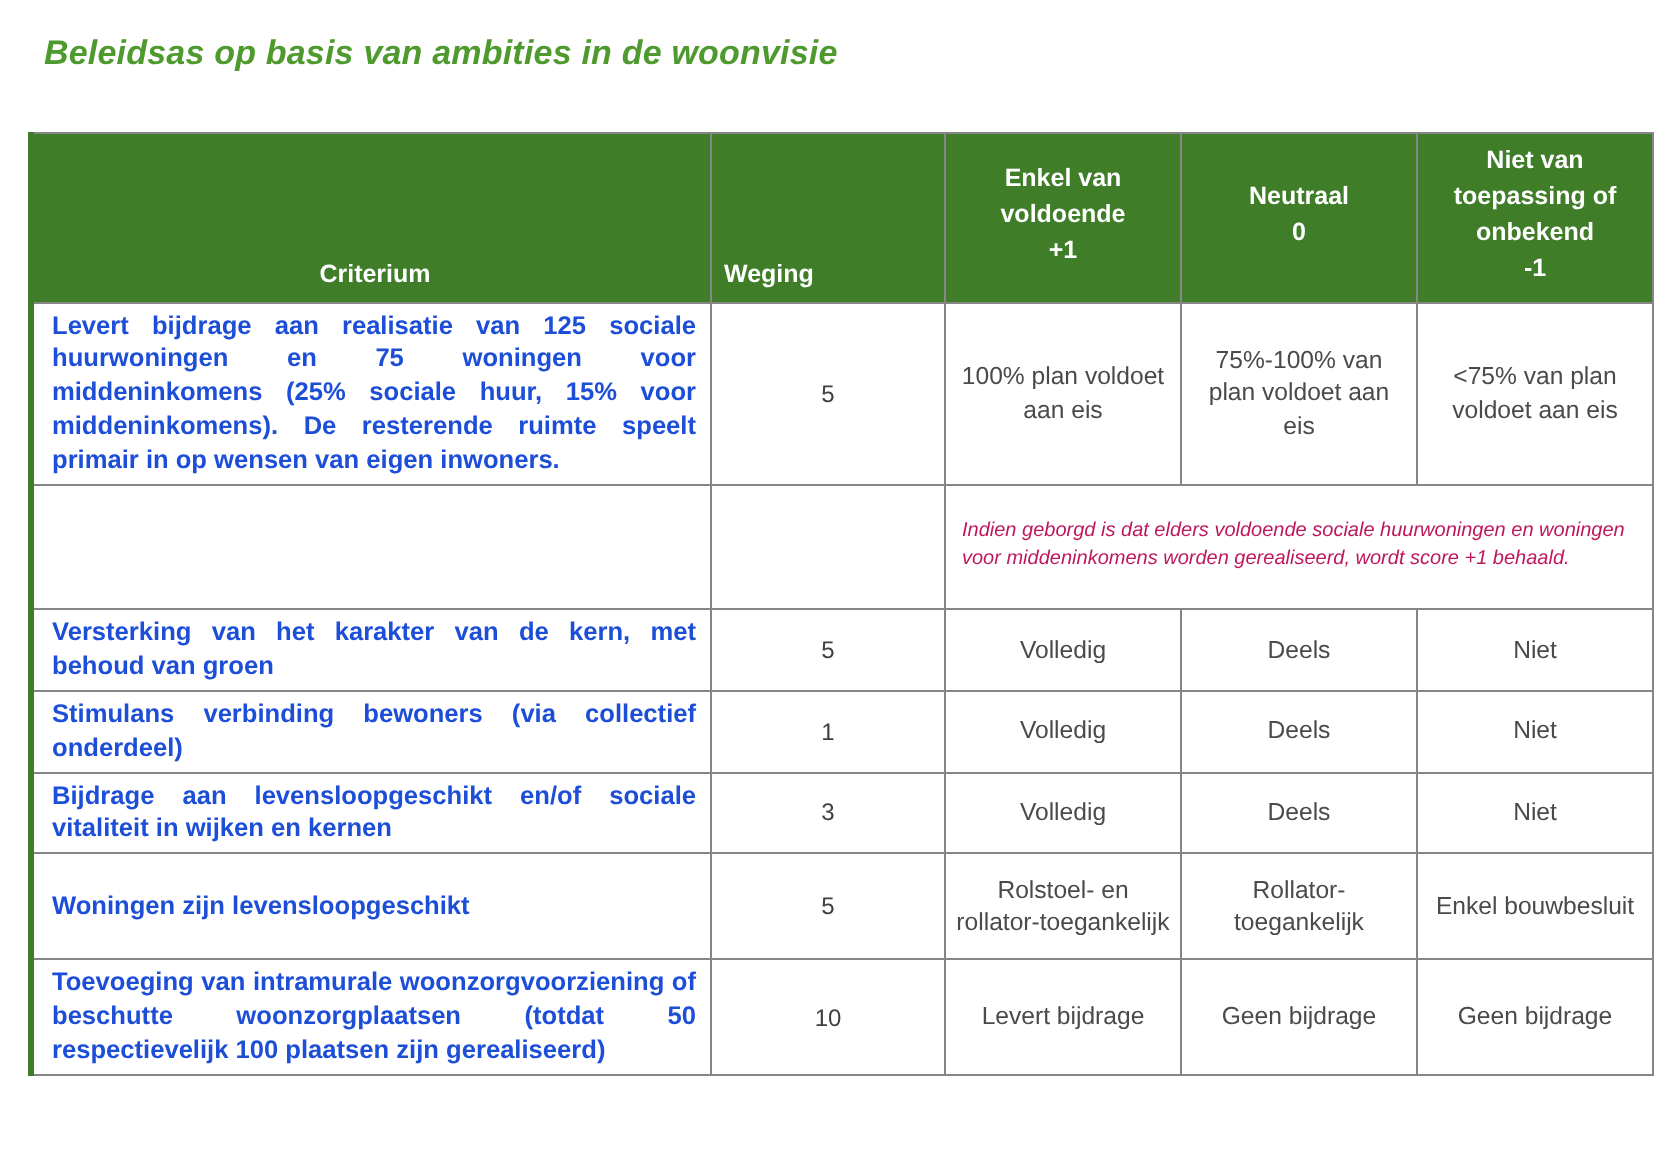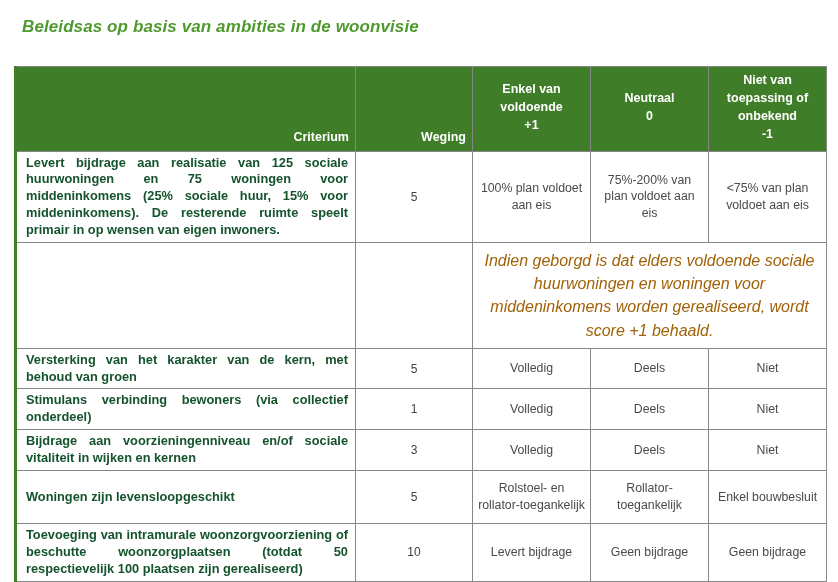--- a/index.html
+++ b/index.html
@@ -57,62 +57,61 @@
     background: #3f7d28;
     color: #ffffff;
     font-size: 12.5px;
     font-weight: bold;
     height: 78px;
     border: 1px solid #ffffff;
     border-top: 1px solid #3f7d28;
     padding: 4px 6px 7px 6px;
   }
   thead th.h-criterium {
-    text-align: right;
+    text-align: center;
     vertical-align: bottom;
     padding-left: 9px;
   }
   thead th.h-weging {
-    text-align: right;
+    text-align: left;
     vertical-align: bottom;
   }
   thead th.h-score {
     text-align: center;
     vertical-align: middle;
     line-height: 1.45;
   }
   thead th .hline { display: block; }
 
   
   td.criterium {
     font-size: 12.8px;
     font-weight: bold;
-    color: #14532d;
+    color: #1d4ed8;
     text-align: justify;
     text-align-last: left;
     line-height: 1.32;
     padding: 3px 7px 3px 9px;
   }
   td.weging {
     font-size: 12px;
     color: #404040;
     text-align: center;
   }
   td.score {
     font-size: 12.3px;
     color: #4a4a4a;
     text-align: center;
     line-height: 1.35;
     padding: 3px 4px;
   }
   td.note {
-    font-size: 16px;
+    font-size: 10px;
     font-style: italic;
-    color: #a16207;
-    text-align: center;
+    color: #be185d;
     line-height: 1.45;
     padding: 6px 8px;
   }
   td.empty { }
 
   tr.r-1 td { height: 85px; }
   tr.r-note td { height: 62px; }
   tr.r-2 td { height: 40px; }
   tr.r-3 td { height: 35px; }
   tr.r-4 td { height: 40px; }
@@ -157,21 +156,21 @@
             <span class="hline">-1</span>
           </th>
         </tr>
       </thead>
       <tbody>
 
         <tr class="r-1">
           <td class="criterium">Levert bijdrage aan realisatie van 125 sociale huurwoningen en 75 woningen voor middeninkomens (25% sociale huur, 15% voor middeninkomens). De resterende ruimte speelt primair in op wensen van eigen inwoners.</td>
           <td class="weging">5</td>
           <td class="score">100% plan voldoet aan eis</td>
-          <td class="score">75%-200% van plan voldoet aan eis</td>
+          <td class="score">75%-100% van plan voldoet aan eis</td>
           <td class="score">&lt;75% van plan voldoet aan eis</td>
         </tr>
 
         <tr class="r-note">
           <td class="criterium empty"></td>
           <td class="weging empty"></td>
           <td class="note" colspan="3">Indien geborgd is dat elders voldoende sociale huurwoningen en woningen voor middeninkomens worden gerealiseerd, wordt score +1 behaald.</td>
         </tr>
 
         <tr class="r-2">
@@ -184,21 +183,21 @@
 
         <tr class="r-3">
           <td class="criterium">Stimulans verbinding bewoners (via collectief onderdeel)</td>
           <td class="weging">1</td>
           <td class="score">Volledig</td>
           <td class="score">Deels</td>
           <td class="score">Niet</td>
         </tr>
 
         <tr class="r-4">
-          <td class="criterium">Bijdrage aan voorzieningenniveau en/of sociale vitaliteit in wijken en kernen</td>
+          <td class="criterium">Bijdrage aan levensloopgeschikt en/of sociale vitaliteit in wijken en kernen</td>
           <td class="weging">3</td>
           <td class="score">Volledig</td>
           <td class="score">Deels</td>
           <td class="score">Niet</td>
         </tr>
 
 
         <tr class="r-6">
           <td class="criterium">Woningen zijn levensloopgeschikt</td>
           <td class="weging">5</td>

